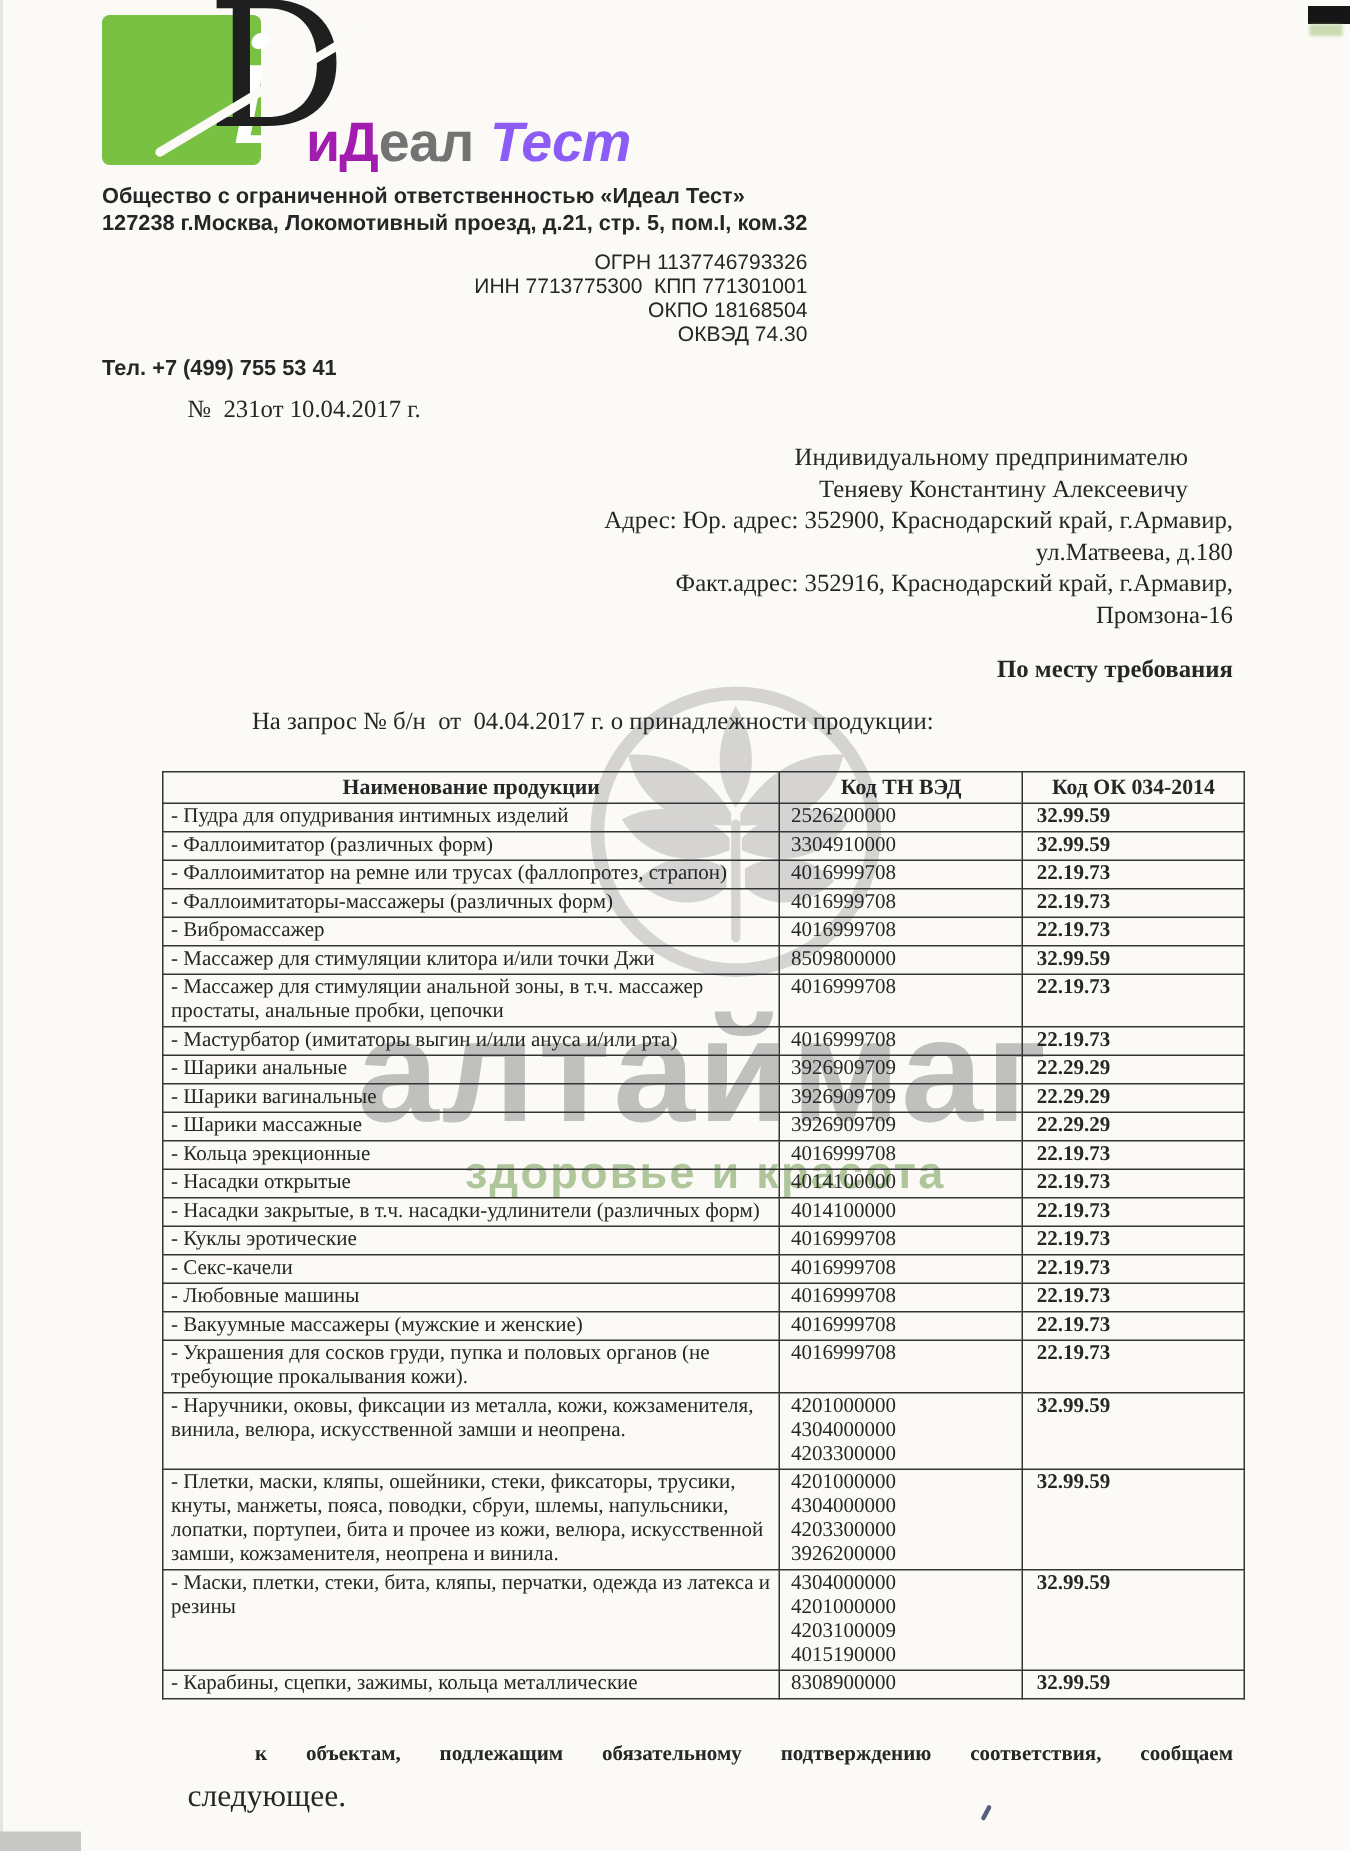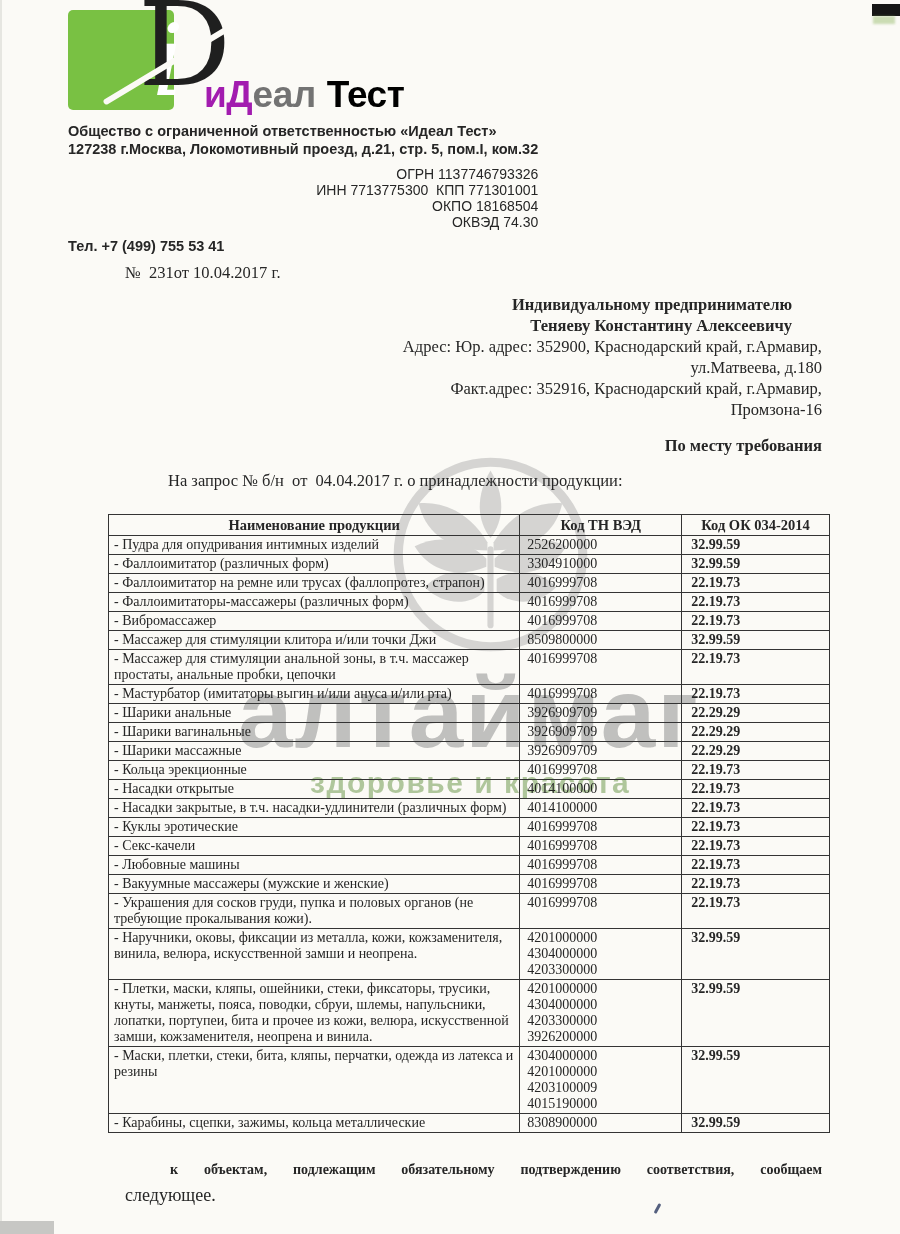--- a/index.html
+++ b/index.html
@@ -19,51 +19,51 @@
   .artifact-bottomleft{position:absolute;left:0;top:1221px;width:54px;height:13px;background:#c7c7c4;}
   .pen-mark{position:absolute;left:656px;top:1203px;width:3px;height:11px;background:#55607f;border-radius:2px;transform:rotate(28deg);}
   
   .logo-square{position:absolute;left:68px;top:10px;width:106px;height:100px;background:#79c143;border-radius:5px;}
   .logo-i{position:absolute;left:84px;top:-4px;font-family:"DejaVu Serif",serif;font-style:italic;font-size:100px;line-height:110px;color:#ffffff;}
   .logo-d{position:absolute;left:138px;top:-20px;font-family:"DejaVu Serif",serif;font-size:116px;line-height:130px;color:#1f1f1f;}
   .logo-slash{position:absolute;left:104px;top:100px;width:166px;height:6px;background:#fbfaf6;transform:rotate(-31deg);transform-origin:left center;border-radius:3px;}
   .brand{position:absolute;left:204px;top:74px;font-family:"Liberation Sans","DejaVu Sans",sans-serif;font-size:37px;font-weight:bold;letter-spacing:-0.5px;white-space:nowrap;}
   .brand .p1{color:#a21caf;}
   .brand .p2{color:#737373;}
-  .brand .p3{color:#000000;margin-left:11px;}
+  .brand .p3{color:#8b5cf6;margin-left:11px;font-style:italic;}
   
   .company{position:absolute;left:68px;top:122px;font-family:"Liberation Sans","DejaVu Sans",sans-serif;color:#262626;}
   .company .co-line{font-size:14.5px;font-weight:bold;line-height:18px;white-space:pre-wrap;}
   .company .reg{margin-top:8px;}
   .company .reg-line{font-size:14px;line-height:16px;white-space:pre-wrap;text-align:right;}
   .company .phone{margin-top:8px;font-size:14.5px;font-weight:bold;}
   
   .doc-number{position:absolute;left:125px;top:263px;font-size:16.5px;white-space:pre-wrap;}
   .addressee{position:absolute;right:78px;top:294px;width:620px;text-align:right;font-size:16.5px;line-height:21px;}
-  .addressee .pad{padding-right:30px;font-weight:bold;}
+  .addressee .pad{padding-right:30px;}
   .requisition{position:absolute;right:78px;top:436px;font-size:16.5px;font-weight:bold;}
   .intro{position:absolute;left:168px;top:471px;font-size:16.5px;white-space:pre-wrap;z-index:2;}
   
   .watermark{position:absolute;left:0;top:0;width:100%;height:100%;z-index:1;pointer-events:none;}
   .wm-emblem{position:absolute;left:388px;top:452px;width:205px;height:205px;opacity:.5;}
   .wm-title{position:absolute;left:238px;top:663px;font-family:"Liberation Sans","DejaVu Sans",sans-serif;font-size:98px;line-height:100px;font-weight:bold;letter-spacing:2px;color:rgba(143,143,143,.55);white-space:nowrap;}
   .wm-sub{position:absolute;left:310px;top:766px;font-family:"Liberation Sans","DejaVu Sans",sans-serif;font-size:30px;font-weight:bold;letter-spacing:1.5px;color:rgba(125,163,95,.6);white-space:nowrap;}
   
   .tbl{position:absolute;left:108px;top:514px;width:722px;border-collapse:collapse;font-size:14px;line-height:16px;z-index:2;background:transparent;}
   .tbl th,.tbl td{border:1px solid #343434;}
   .tbl th{font-size:14.5px;font-weight:bold;text-align:center;padding:2px 4px;}
   .tbl td{padding:1px 5px;vertical-align:top;white-space:pre-line;}
   .tbl td.c-ok{font-weight:bold;padding-left:9px;}
   .tbl td.c-code{padding-left:7px;margin-left:31px;}
   .tbl col.w-name{width:412px;} .tbl col.w-code{width:162px;} .tbl col.w-ok{width:148px;}
   .tbl tbody tr:nth-child(3n) td{border-top-color:#5d3f5d;}
   .tbl tbody tr:nth-child(3n+2) td{border-top-color:#3f5a3f;}
   
   .footer-l1{position:absolute;left:125px;top:1162px;width:697px;font-size:14px;text-indent:45px;text-align:justify;text-align-last:justify;z-index:2;font-weight:bold;}
-  .footer-l2{position:absolute;left:125px;top:1185px;font-size:18px;z-index:2;}
+  .footer-l2{position:absolute;left:125px;top:1185px;font-size:21px;z-index:2;}
 </style>
 </head>
 <body>
 
 <div class="page">
 
   <div class="edge-left"></div>
   <div class="artifact-topright"></div>
   <div class="artifact-green-smudge"></div>
   <div class="artifact-bottomleft"></div>

